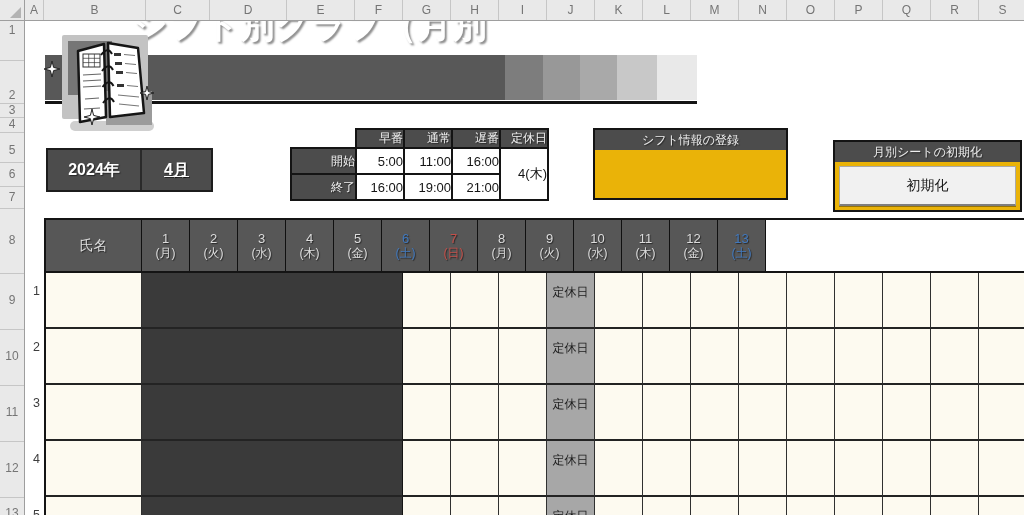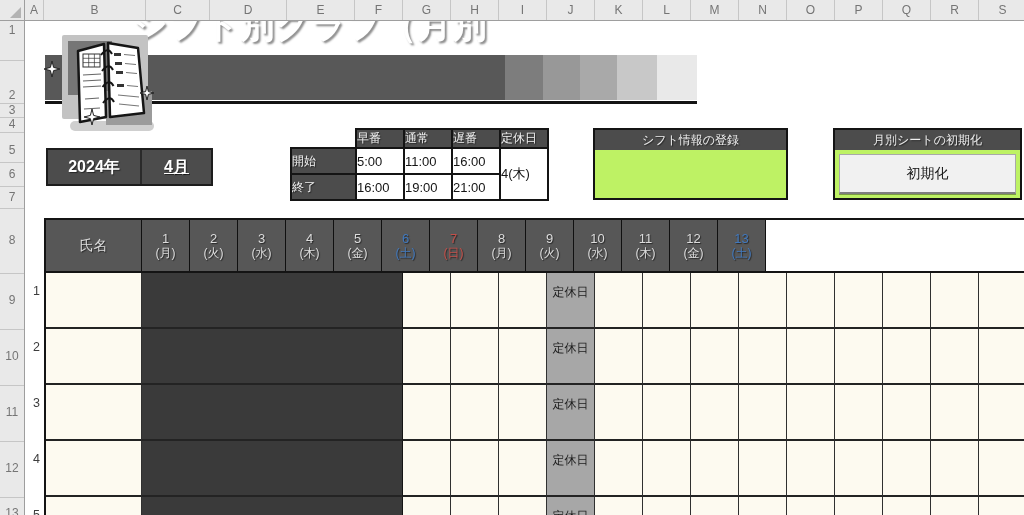--- a/index.html
+++ b/index.html
@@ -28,37 +28,37 @@
   
   .banner{position:absolute;left:45px;top:55px;height:45px;display:flex;z-index:2;}
   .banner .solid{width:460px;height:45px;background:#585858;}
   .banner .step{height:45px;flex:none;}
   .title-text{position:absolute;left:133px;top:3px;color:#ffffff;font-size:34px;font-weight:bold;
     letter-spacing:1px;white-space:nowrap;text-shadow:2px 2px 2px rgba(0,0,0,0.45);}
   .banner-underline{position:absolute;left:45px;top:101px;width:652px;height:3px;background:#141414;z-index:2;}
   .planner-icon{position:absolute;left:40px;top:29px;z-index:3;}
 
   
-  .period{position:absolute;left:46px;top:148px;width:167px;height:38px;display:flex;
+  .period{position:absolute;left:46px;top:148px;width:167px;height:44px;display:flex;
     border:2px solid #1c1c1c;background:#4c4c4c;z-index:2;}
   .pcell{color:#fff;font-weight:bold;font-size:16px;display:flex;align-items:center;justify-content:center;
     text-shadow:1px 1px 1px rgba(0,0,0,.5);}
   .pcell.year{width:94px;border-right:2px solid #2a2a2a;}
   .pcell.month{flex:1;text-decoration:underline;}
 
   
   .ttable{position:absolute;left:290px;top:128px;border-collapse:collapse;table-layout:fixed;z-index:2;}
-  .ttable td{padding:0;text-align:left;vertical-align:middle;}
+  .ttable td{padding:0;text-align:right;vertical-align:middle;}
   .ttable .tth{background:#4c4c4c;color:#f2f2f2;font-size:12px;border:2px solid #141414;
     text-shadow:1px 1px 1px rgba(0,0,0,.5);}
   .ttable .tval{background:#ffffff;color:#141414;font-size:13px;border:2px solid #141414;}
   .ttable .ghost{border:none;background:transparent;}
 
   
-  .panel{position:absolute;top:128px;height:72px;border:2px solid #141414;background:#bef264;z-index:2;}
+  .panel{position:absolute;top:128px;height:72px;border:2px solid #141414;background:#eab308;z-index:2;}
   .panel-h{height:20px;background:#4c4c4c;color:#efefef;font-size:12px;display:flex;align-items:center;
     justify-content:center;text-shadow:1px 1px 1px rgba(0,0,0,.5);}
   .panel-btn{display:block;margin:4px 4px 0 4px;width:calc(100% - 8px);height:40px;background:#f1f1f1;
     border:1px solid #a9a9a9;border-bottom:2px solid #7e7e7e;box-shadow:0 1px 0 rgba(0,0,0,.35);
     font-size:14px;color:#141414;font-family:inherit;cursor:pointer;}
 
   
   .roster{position:absolute;left:44px;top:218px;width:983px;border-left:2px solid #141414;
     border-top:2px solid #141414;z-index:2;}
   .hrow{display:flex;height:53px;border-bottom:2px solid #141414;}
@@ -167,21 +167,21 @@
       <td class="tval">16:00</td>
       <td class="tval">19:00</td>
       <td class="tval">21:00</td>
     </tr>
   </tbody>
     </table>
 
   <div class="panel" style="left:593px;width:195px;">
     <div class="panel-h">シフト情報の登録</div>
   </div>
-  <div class="panel" style="left:833px;width:189px;">
+  <div class="panel" style="left:833px;width:189px;margin-top:12px;">
     <div class="panel-h">月別シートの初期化</div>
     <button class="panel-btn">初期化</button>
   </div>
 
   <div class="roster" id="roster">
       <div class="hrow">
         <div class="hcell namecol">氏名</div>
         <div class="hcell daycol">
           <div class="dnum">1</div>
           <div class="ddow">(月)</div>

